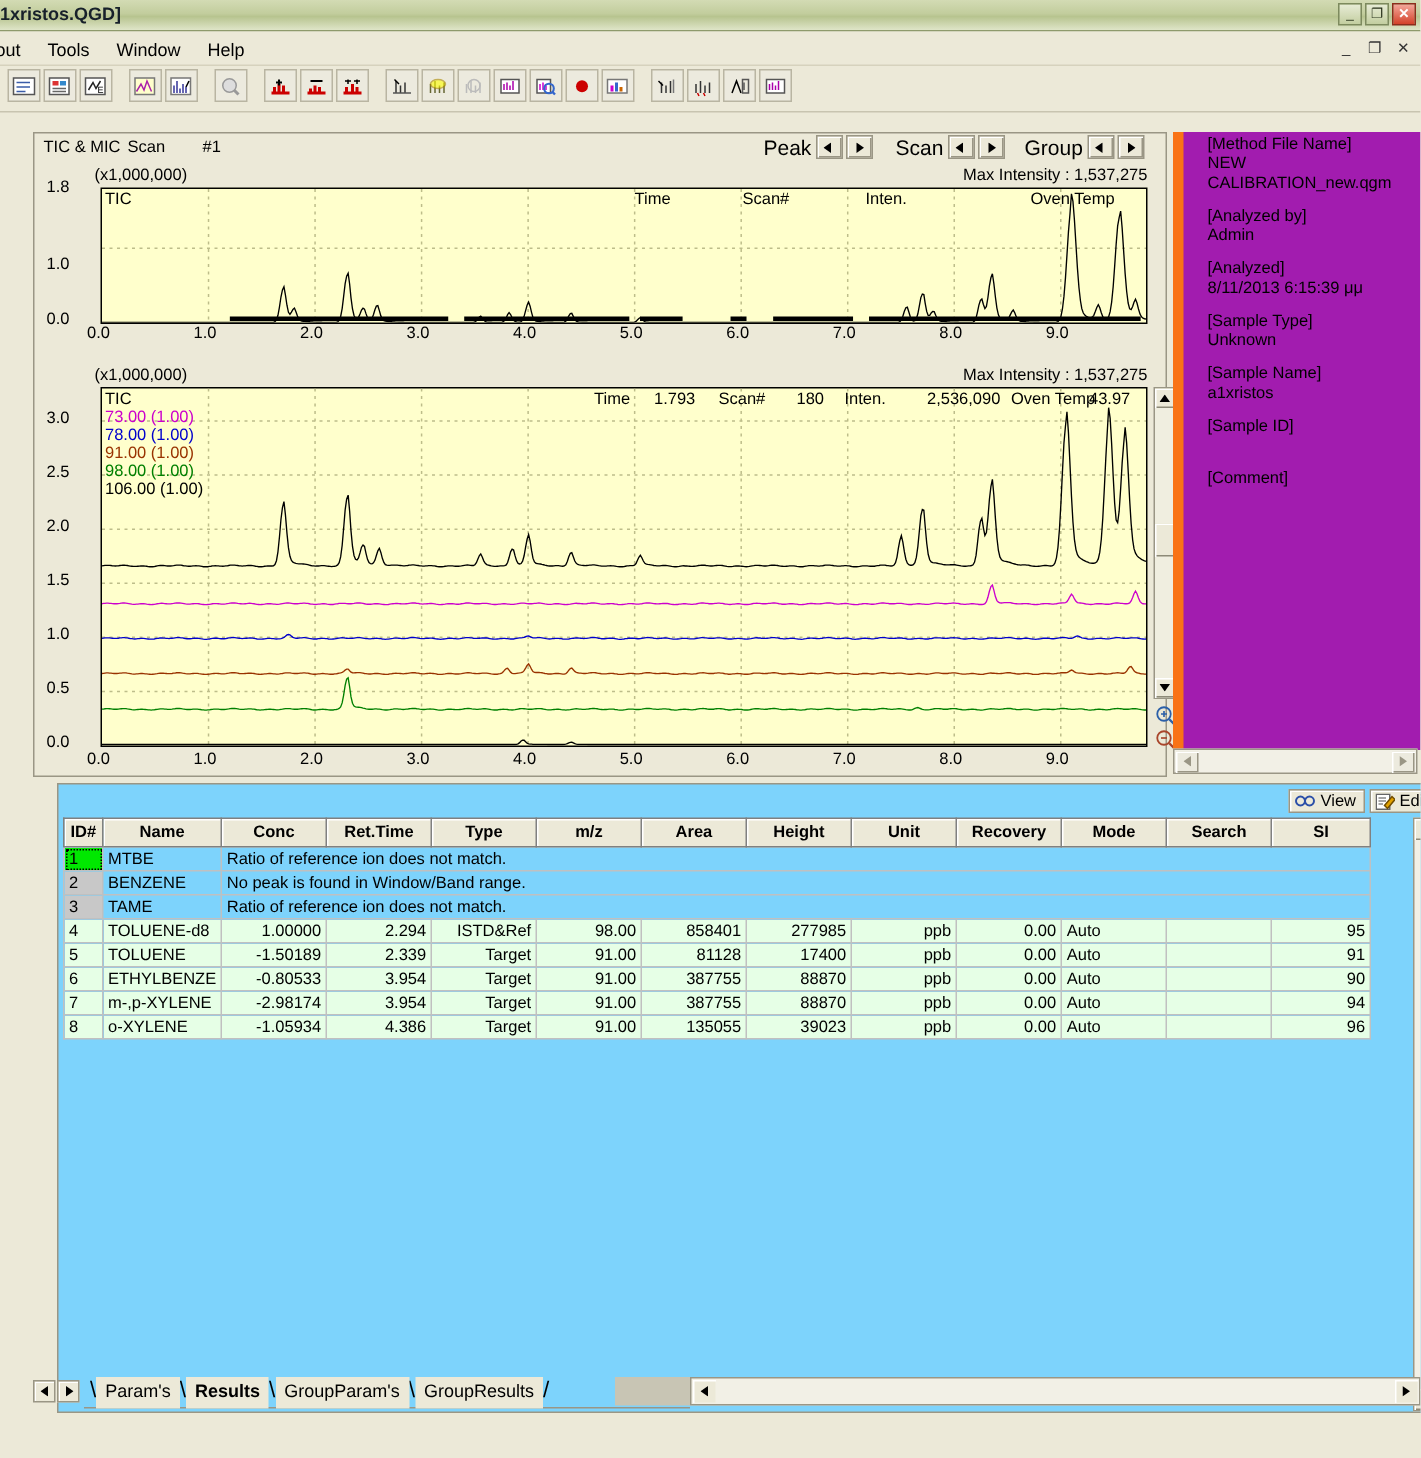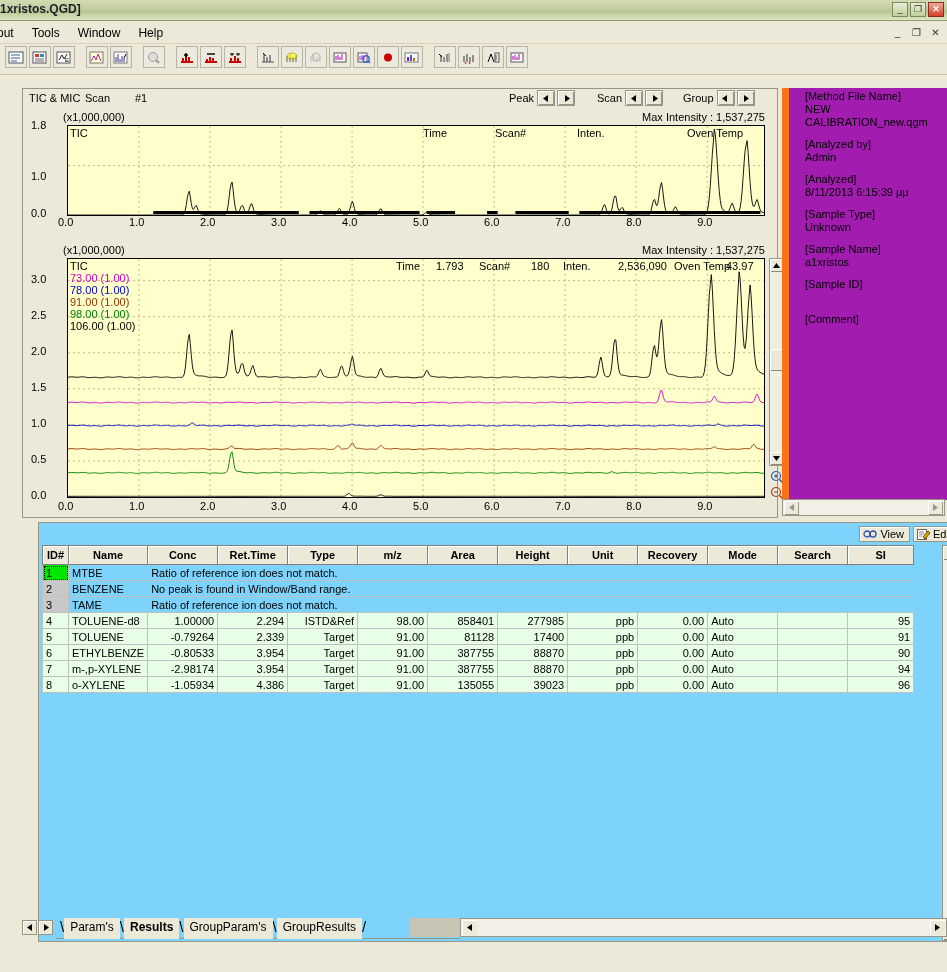--- a/index.html
+++ b/index.html
@@ -58,21 +58,21 @@
   .tbtn svg{display:block;}
 
   
   .chartpanel{
     position:absolute;left:22px;top:88px;width:756px;height:430px;
     background:#ece9d8;border:1px solid #9a9685;box-sizing:border-box;
   }
   .cp-head{position:relative;height:20px;}
   .cp-head .lbl{position:absolute;top:3px;font-size:11px;color:#000;white-space:nowrap;}
   .navgrp{position:absolute;top:1px;display:flex;align-items:center;}
-  .navgrp .nlbl{font-size:11px;margin-right:3px;}
+  .navgrp .nlbl{font-size:14px;margin-right:3px;}
   .navbtn{
     width:18px;height:16px;border:1px solid #9a9685;
     background:#ece9d8;box-shadow:inset 1px 1px 0 #fff, inset -1px -1px 0 #9a9685;
     display:flex;align-items:center;justify-content:center;margin-right:2px;box-sizing:border-box;
   }
   .navbtn svg{display:block;}
 
   .maxint{position:absolute;right:12px;font-size:11px;color:#000;white-space:nowrap;}
 
   .plotbox{position:absolute;background:#ffffcc;border:1px solid #000;box-sizing:border-box;}
@@ -635,21 +635,21 @@
               <td class="num">277985</td>
               <td class="num">ppb</td>
               <td class="num">0.00</td>
               <td class="lft">Auto</td>
               <td class="lft"></td>
               <td class="num">95</td>
             </tr>
             <tr>
               <td class="idc">5</td>
               <td class="lft">TOLUENE</td>
-              <td class="num">-0.79264</td>
+              <td class="num">-1.50189</td>
               <td class="num">2.339</td>
               <td class="num">Target</td>
               <td class="num">91.00</td>
               <td class="num">81128</td>
               <td class="num">17400</td>
               <td class="num">ppb</td>
               <td class="num">0.00</td>
               <td class="lft">Auto</td>
               <td class="lft"></td>
               <td class="num">91</td>

